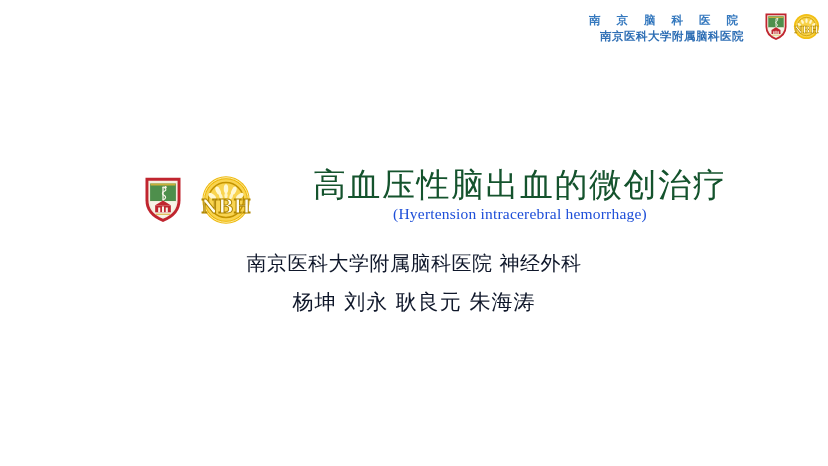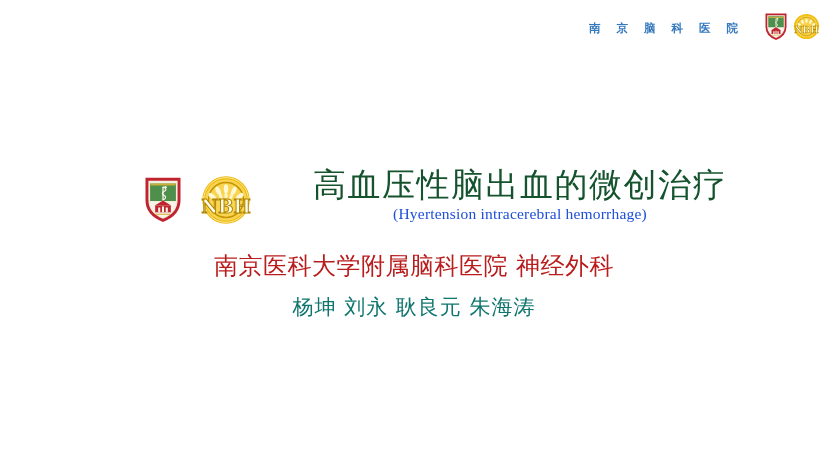--- a/index.html
+++ b/index.html
@@ -109,42 +109,43 @@
   }
 
   .affil-block {
     position: absolute;
     left: 0;
     top: 250px;
     width: 828px;
     text-align: center;
   }
   .affiliation {
-    font-size: 24px;
-    color: #b91c1c;
+    font-size: 20px;
+    color: #0f172a;
     font-family: "DejaVu Serif", serif;
     letter-spacing: 0.5px;
     white-space: nowrap;
   }
   .authors {
     font-size: 21px;
-    color: #0f766e;
+    color: #0f172a;
     font-family: "DejaVu Serif", serif;
     margin-top: 11px;
     letter-spacing: 1px;
     white-space: nowrap;
   }
 </style>
 </head>
 <body>
 
 <div class="header">
 
   <div class="header-text">
     <div class="header-line1">南 京 脑 科 医 院</div>
+    <div class="header-line2">南京医科大学附属脑科医院</div>
   </div>
 
   <div class="header-logos">
 
     <span class="shield">
       <svg width="24" height="29" viewBox="0 0 48 58" aria-hidden="true">
         <path d="M3 3 H45 V30 Q45 48 24 56 Q3 48 3 30 Z" fill="#c0252f"></path>
         <path d="M6.5 6.5 H41.5 V29.5 Q41.5 45 24 52.2 Q6.5 45 6.5 29.5 Z" fill="#f3efe0"></path>
         <path d="M8.5 8.5 H39.5 V31 H8.5 Z" fill="#4e8f4c"></path>
         <path d="M8.5 31 H39.5 V30 Q39.5 43.5 24 50 Q8.5 43.5 8.5 30 Z" fill="#f7f4e8"></path>

